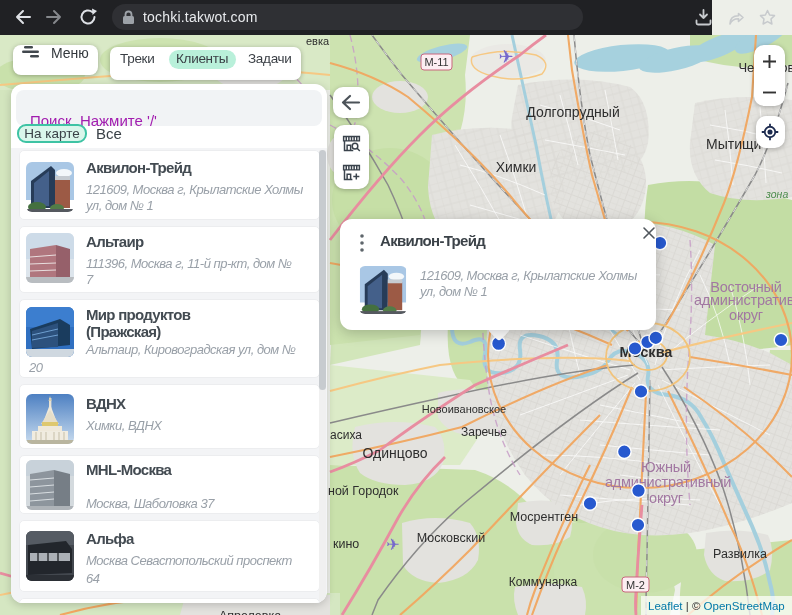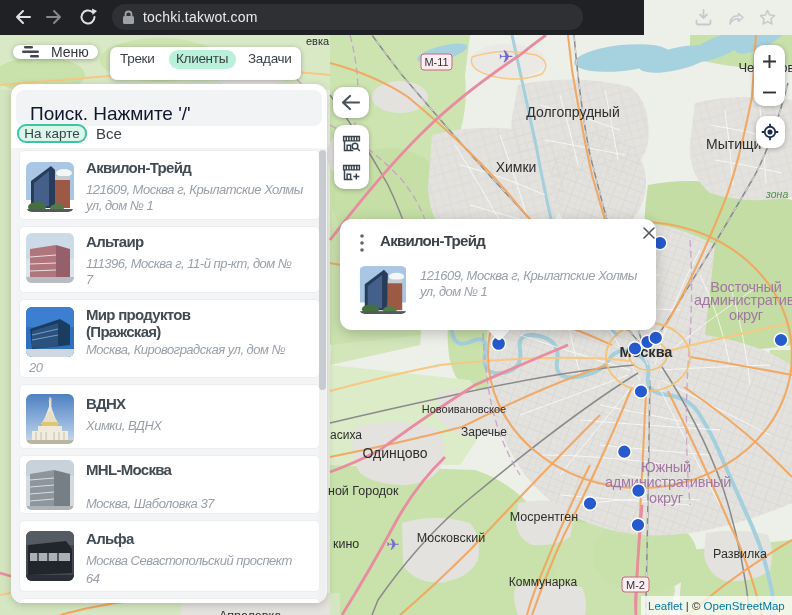--- a/index.html
+++ b/index.html
@@ -1,35 +1,35 @@
 <!DOCTYPE html>
 <html><head>
 <meta charset="utf-8">
 <style>
 *{margin:0;padding:0;box-sizing:border-box}
 html,body{width:792px;height:615px;overflow:hidden}
 body{font-family:"Liberation Sans",sans-serif;background:#edefe9}
 #stage{position:relative;width:792px;height:615px;overflow:hidden}
 
-#chrome{position:absolute;left:0;top:0;width:644px;height:35px;background:#202124}
+#chrome{position:absolute;left:0;top:0;width:712px;height:35px;background:#202124}
 #urlpill{position:absolute;left:112px;top:4px;width:471px;height:26px;border-radius:13px;background:#2f3034}
 #urltext{position:absolute;left:143px;top:9px;font-size:14px;color:#e8eaed;letter-spacing:.2px}
 
 #map{position:absolute;left:0;top:35px;width:792px;height:580px}
 
 .btn{position:absolute;background:#fff;border-radius:10px;box-shadow:0 1px 5px rgba(0,0,0,.28)}
-#menubtn{left:13px;top:45px;width:85px;height:14px;border-radius:8px;display:flex;align-items:center}
+#menubtn{left:13px;top:45px;width:85px;height:30px;border-radius:8px;display:flex;}
 #menutxt{font-size:14px;color:#33383d;margin-left:10px;letter-spacing:0}
 #tabs{left:110px;top:47px;width:191px;height:33px;border-radius:7px;font-size:13.5px;color:#3a3f45;letter-spacing:-0.3px}
 #tabsel{position:absolute;left:59px;top:3px;width:67px;height:19px;background:#b9f0da;border-radius:10px}
 .tabt{position:absolute;top:4px}
 
 #sidebar{position:absolute;left:11px;top:84px;width:316px;height:519px;background:#fff;border-radius:12px;box-shadow:0 2px 8px rgba(0,0,0,.18);overflow:hidden}
 #search{position:absolute;left:5px;top:6px;width:306px;height:36px;background:#f1f3f5;border-radius:8px}
-#searchph{position:absolute;left:14px;top:13px;font-size:19px;color:#0f172a;letter-spacing:0}
+#searchph{position:absolute;left:14px;top:22px;font-size:15px;color:#a21caf;letter-spacing:0}
 #chip1{position:absolute;left:6px;top:40px;width:70px;height:19px;border:2px solid #3ec3a4;background:#daf6eb;border-radius:9px;font-size:13.5px;color:#3a4147;display:flex;align-items:center;justify-content:center}
 #chip2{position:absolute;left:85px;top:41px;font-size:15px;color:#3a4147}
 #list{position:absolute;left:0;top:64px;width:316px;height:455px;background:#f3f4f6}
 .card{position:absolute;left:8px;width:301px;background:#fff;border-radius:5px;border:1px solid #ecedef}
 .thumb{position:absolute;left:16px;top:10px;width:48px;height:50px;border-radius:6px;overflow:hidden}
 .title{position:absolute;left:66px;font-size:15px;font-weight:700;color:#434b52;line-height:16.5px;letter-spacing:-0.7px;white-space:nowrap}
 .addr{position:absolute;font-style:italic;font-size:13px;color:#99a0a8;line-height:15.3px;letter-spacing:-0.5px}
 #sbar{position:absolute;right:1px;top:66px;width:7px;height:451px;background:#f0f0f0}
 #sthumb{position:absolute;right:1px;top:66px;width:7px;height:240px;background:#c7cbcf;border-radius:4px}
 
@@ -376,21 +376,21 @@
             <rect width="48" height="20" fill="#3c7ecf"></rect>
             <polygon points="4,22 34,12 44,18 44,38 6,42" fill="#1a3c5e"></polygon>
             <polygon points="6,24 32,16 32,40 6,41" fill="#2c517d"></polygon>
             <g stroke="#6e9fd0" stroke-width="1">
               <line x1="6" y1="28" x2="32" y2="22"></line>
               <line x1="6" y1="33" x2="32" y2="28"></line>
             </g>
             <rect y="42" width="48" height="8" fill="#cfd8e0"></rect>
           </svg></div>
     <div class="title" style="top:7px">Мир продуктов<br>(Пражская)</div>
-    <div class="addr" style="left:66px;top:42px;white-space:nowrap">Москва, Кировоградская ул, дом №</div>
+    <div class="addr" style="left:66px;top:42px;white-space:nowrap">Альтаир, Кировоградская ул, дом №</div>
     <div class="addr" style="left:9px;top:60px">20</div>
   </div>
   <div class="card" style="top:300px;height:65px">
     <div class="thumb" style="left:6px;top:9px"><svg width="48" height="50" viewBox="0 0 48 50">
             <defs>
               <linearGradient id="vdnhsky" x1="0" y1="0" x2="0" y2="1">
                 <stop offset="0" stop-color="#4d80c2"></stop>
                 <stop offset="1" stop-color="#c9dcef"></stop>
               </linearGradient>
             </defs>

